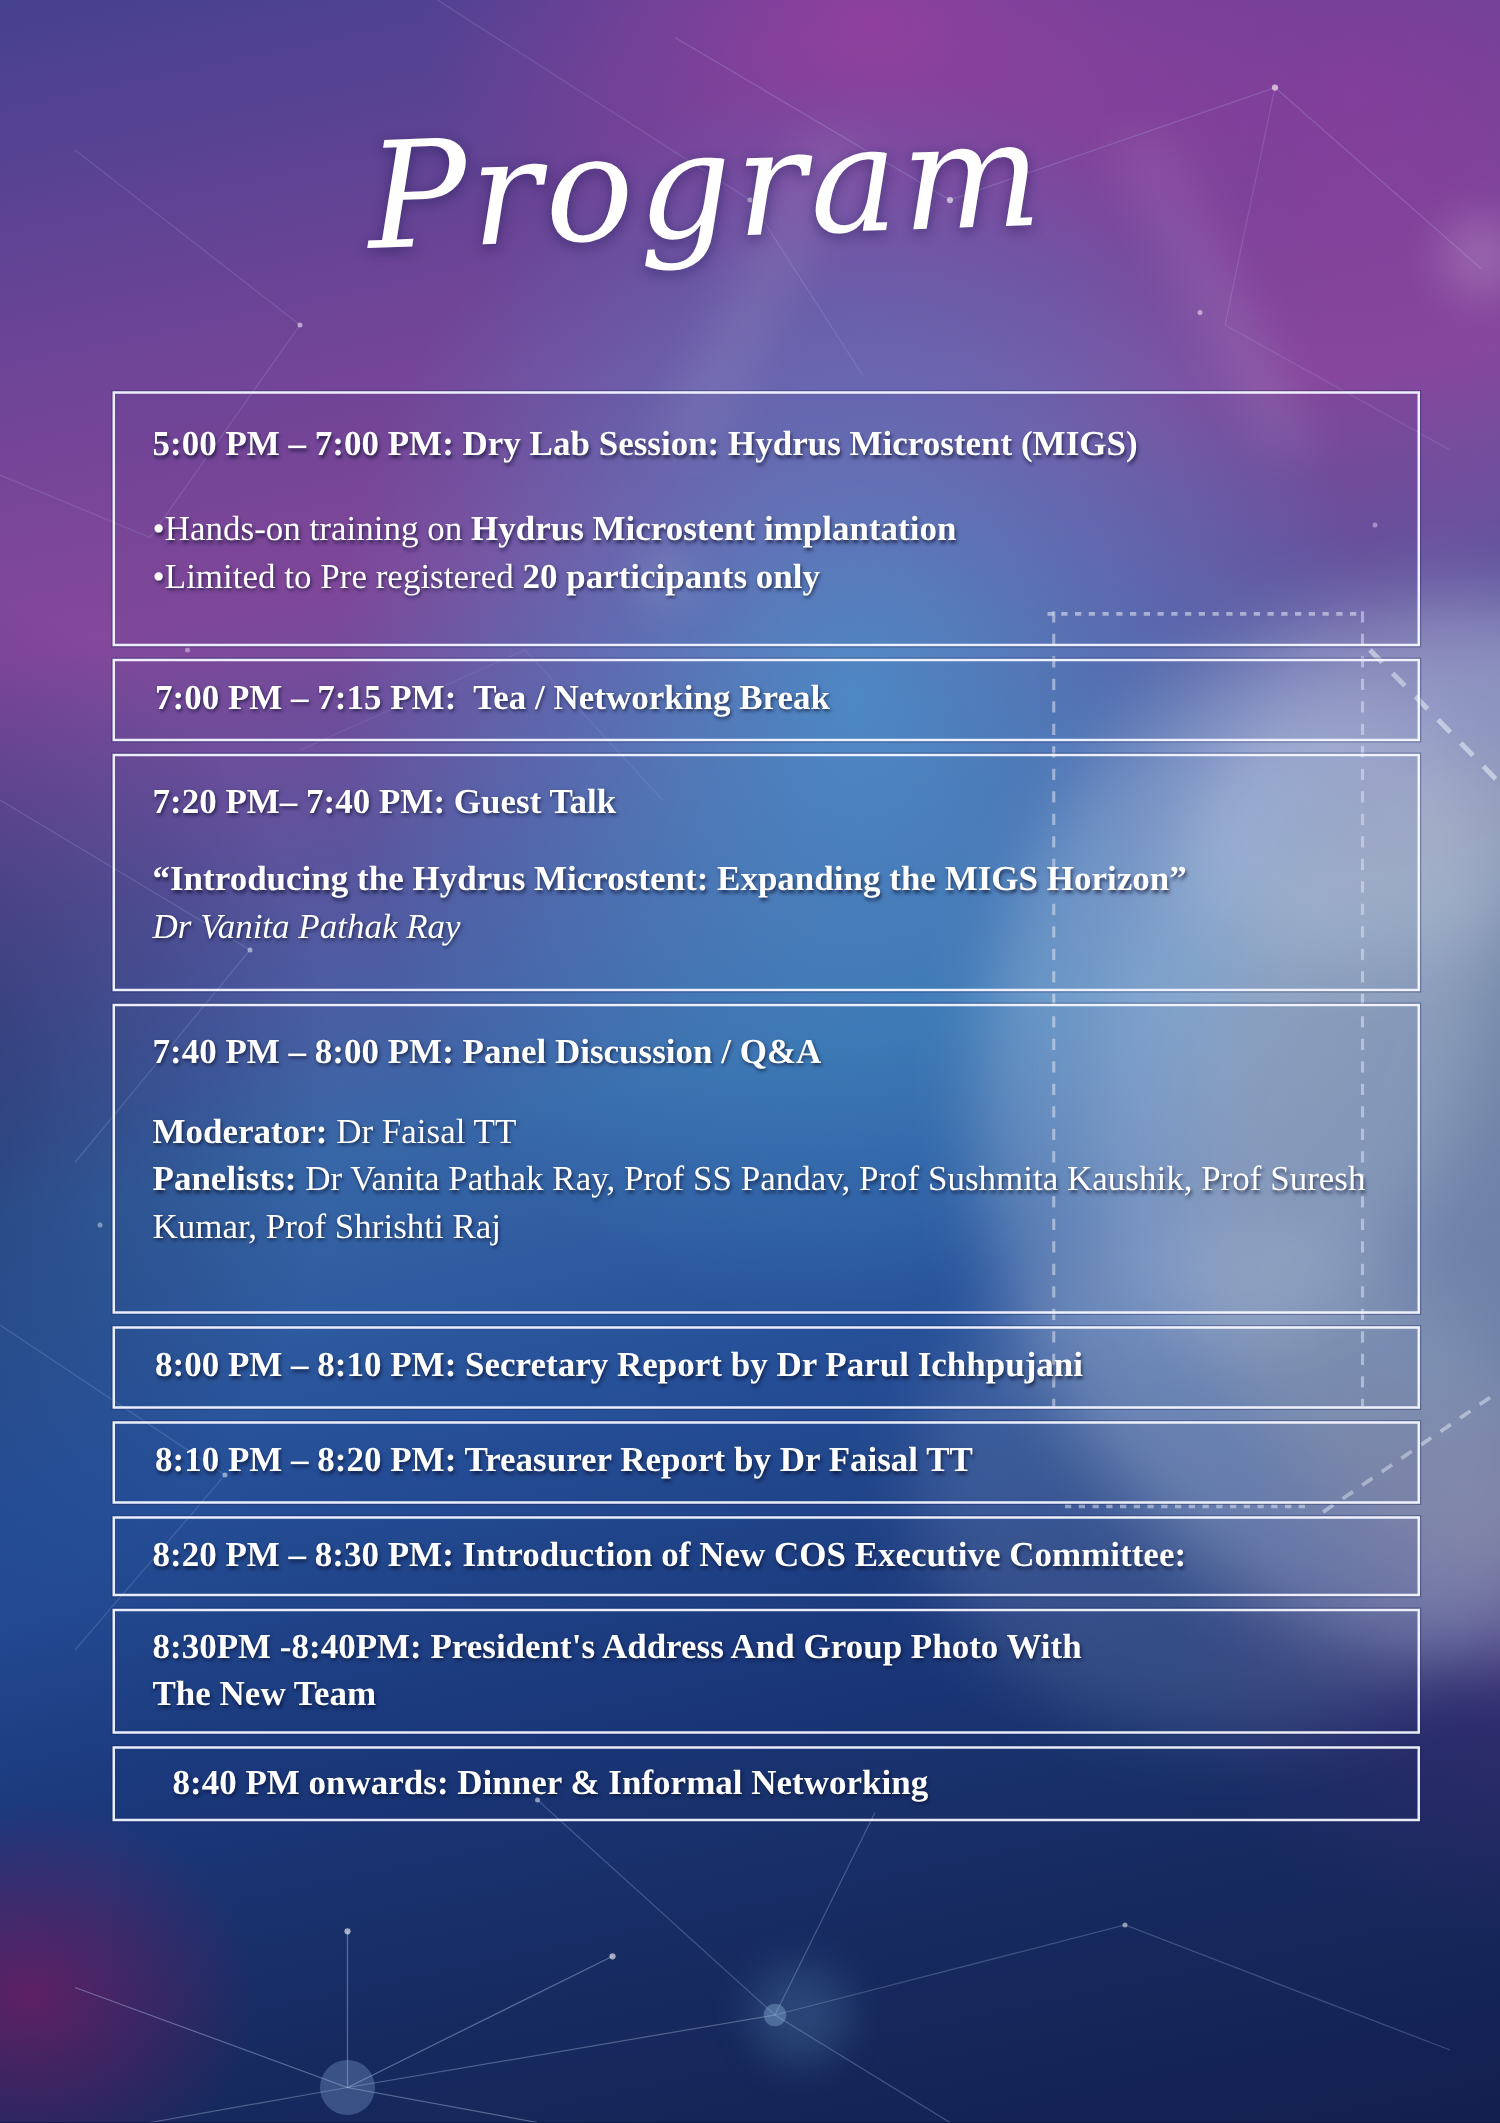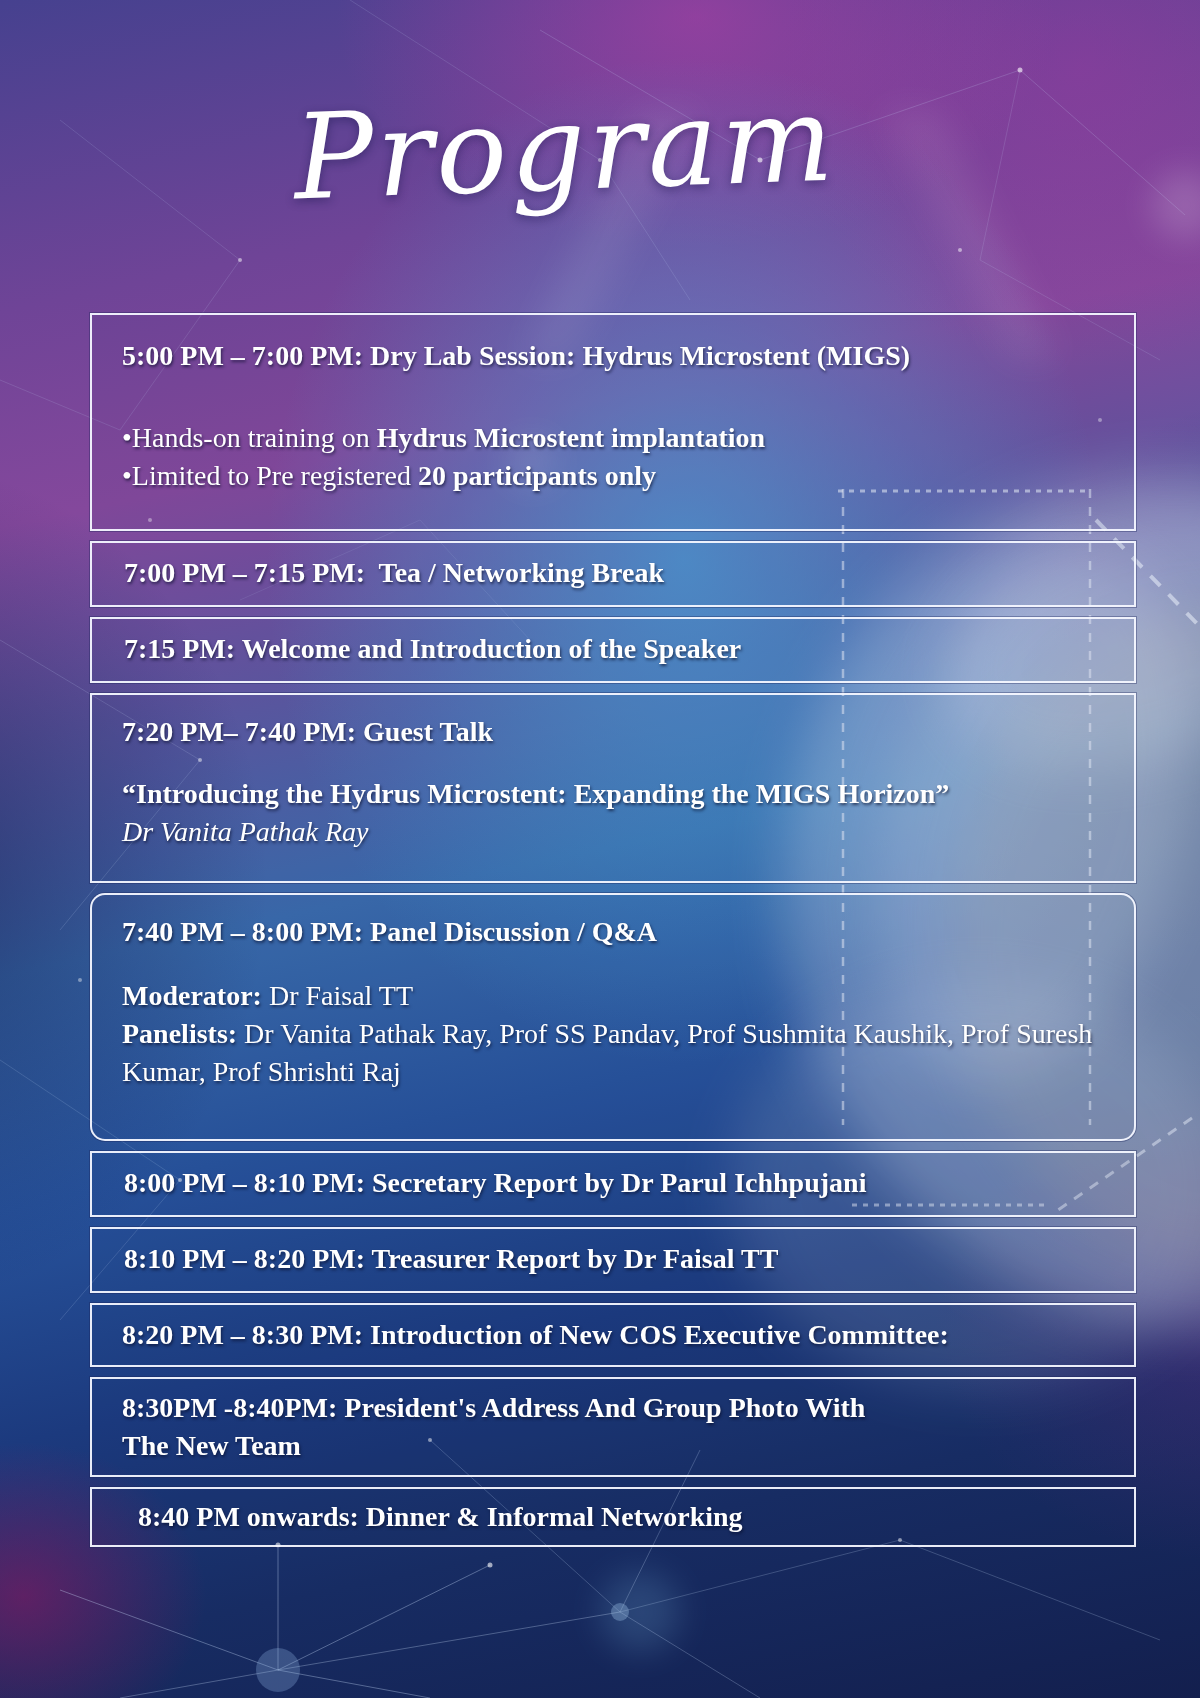--- a/index.html
+++ b/index.html
@@ -40,24 +40,24 @@
     font-size:28px;line-height:38px;
     text-shadow:1px 2px 3px rgba(8,12,40,0.65);
     background:rgba(20,40,100,0.04);
   }
   .box .h{margin:0;font-weight:bold;white-space:pre-wrap;}
   .box .line{margin:0;}
   .b{font-weight:bold;}
   .reg{font-weight:normal;}
   .it{font-style:italic;font-weight:normal;}
   .box-drylab{padding:22px 30px 34px 30px;}
-  .box-drylab .h{margin-bottom:44px;}
+  .box-drylab .h{margin-bottom:30px;}
   .box-guest{padding:18px 30px 30px 30px;}
   .box-guest .h{margin-bottom:24px;}
-  .box-panel{padding:18px 30px 24px 30px;border-radius:15px;}
+  .box-panel{padding:18px 30px 24px 30px;}
   .box-panel .h{margin-bottom:26px;}
   .box-panel .panelists{margin-bottom:24px;}
   .box-two{padding:10px 18px 10px 30px;}
   .box-two .h{line-height:40px;}
   .box-pres .h{line-height:38px;}
   .box-dinner{padding:9px 30px 9px 46px;}
 </style>
 </head>
 <body>
 
@@ -140,23 +140,20 @@
     <section class="box box-drylab">
       <p class="h">5:00 PM – 7:00 PM: Dry Lab Session: Hydrus Microstent (MIGS)</p>
       <p class="line"><span class="reg">•Hands-on training on </span><span class="b">Hydrus Microstent implantation</span></p>
       <p class="line"><span class="reg">•Limited to Pre registered </span><span class="b">20 participants only</span></p>
     </section>
 
     <section class="box">
       <p class="h">7:00 PM – 7:15 PM:  Tea / Networking Break</p>
     </section>
 
-    <section class="box">
-      <p class="h">7:15 PM: Welcome and Introduction of the Speaker</p>
-    </section>
 
     <section class="box box-guest">
       <p class="h">7:20 PM– 7:40 PM: Guest Talk</p>
       <p class="line b">“Introducing the Hydrus Microstent: Expanding the MIGS Horizon”</p>
       <p class="line it">Dr Vanita Pathak Ray</p>
     </section>
 
     <section class="box box-panel">
       <p class="h">7:40 PM – 8:00 PM: Panel Discussion / Q&amp;A</p>
       <p class="line"><span class="b">Moderator: </span><span class="reg">Dr Faisal TT</span></p>

